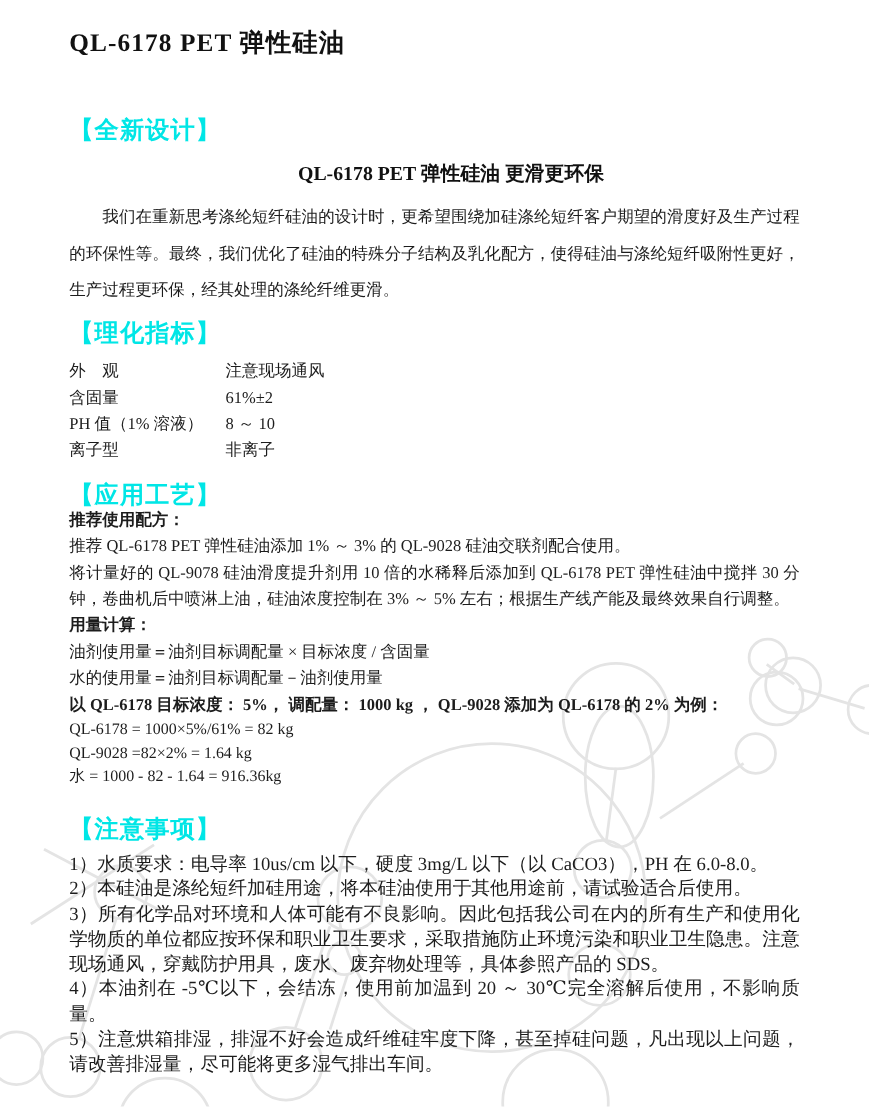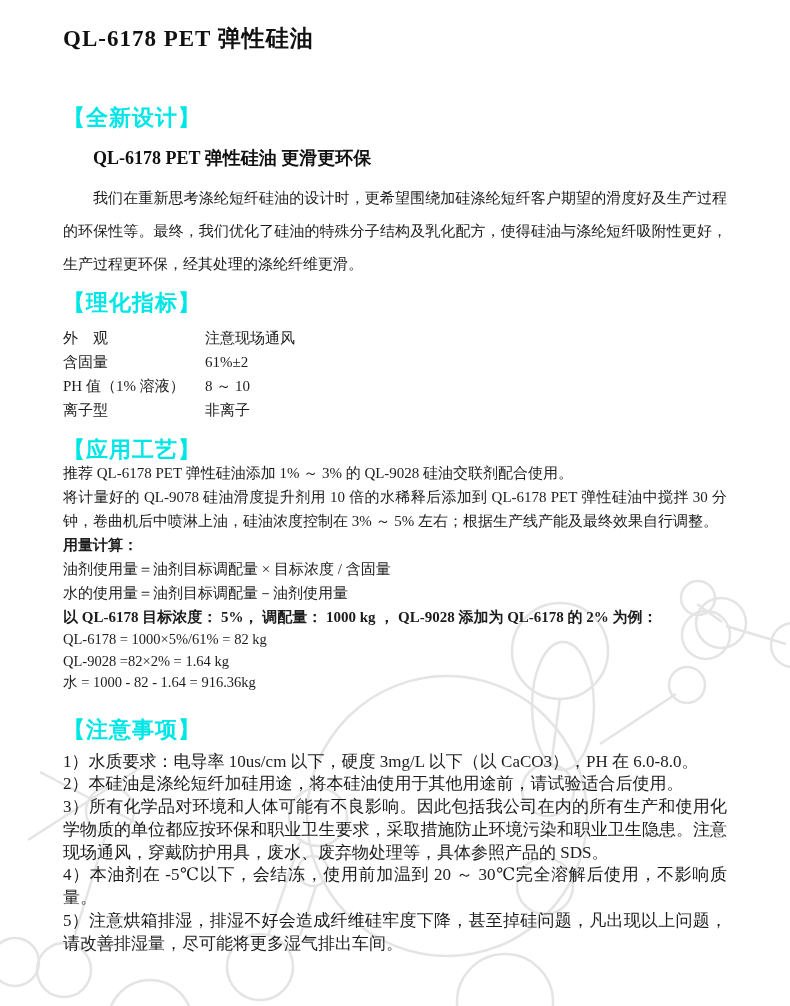--- a/index.html
+++ b/index.html
@@ -19,21 +19,21 @@
   .sec-heading{
     color:#00e6e6;font-size:22px;font-weight:bold;
     margin:0;line-height:23px;letter-spacing:1px;
   }
   .sec-design{margin-top:52px;}
   .sec-specs{margin-top:8px;}
   .sec-app{margin-top:16px;}
   .sec-notes{margin-top:24px;}
 
   .subtitle{
-    font-size:18px;font-weight:bold;margin:17px 0 0 30px;line-height:24px;color:#111;
+    font-size:18px;font-weight:bold;margin:17px 0 0 30px;line-height:24px;color:#111;text-align:center;
   }
   .intro{
     font-size:15px;line-height:33px;text-indent:2em;text-align:justify;
     margin:12px 0 10px 0;
   }
 
   .spec-table{margin-top:12px;border-collapse:collapse;}
   .spec-table td{
     font-size:15px;line-height:24px;padding:0;vertical-align:top;white-space:nowrap;
   }
@@ -113,20 +113,21 @@
         </tr>
         <tr>
           <td class="lbl">离子型</td>
           <td>非离子</td>
         </tr>
       </tbody>
     </table>
 
     <h2 class="sec-heading sec-app">【应用工艺】</h2>
 
+    <p class="body-line bold-line mt20">推荐使用配方：</p>
     <p class="body-line mt8">推荐 QL-6178 PET 弹性硅油添加 1% ～ 3% 的 QL-9028 硅油交联剂配合使用。</p>
     <p class="body-line">将计量好的 QL-9078 硅油滑度提升剂用 10 倍的水稀释后添加到 QL-6178 PET 弹性硅油中搅拌 30 分钟，卷曲机后中喷淋上油，硅油浓度控制在 3% ～ 5% 左右；根据生产线产能及最终效果自行调整。</p>
 
     <p class="body-line bold-line">用量计算：</p>
     <p class="body-line mt6">油剂使用量＝油剂目标调配量 × 目标浓度 / 含固量</p>
     <p class="body-line">水的使用量＝油剂目标调配量－油剂使用量</p>
 
     <p class="body-line bold-line">以 QL-6178 目标浓度： 5%， 调配量： 1000 kg ， QL-9028 添加为 QL-6178 的 2% 为例：</p>
     <p class="mono-line mt6">QL-6178 = 1000×5%/61% = 82 kg</p>
     <p class="mono-line">QL-9028 =82×2% = 1.64 kg</p>

